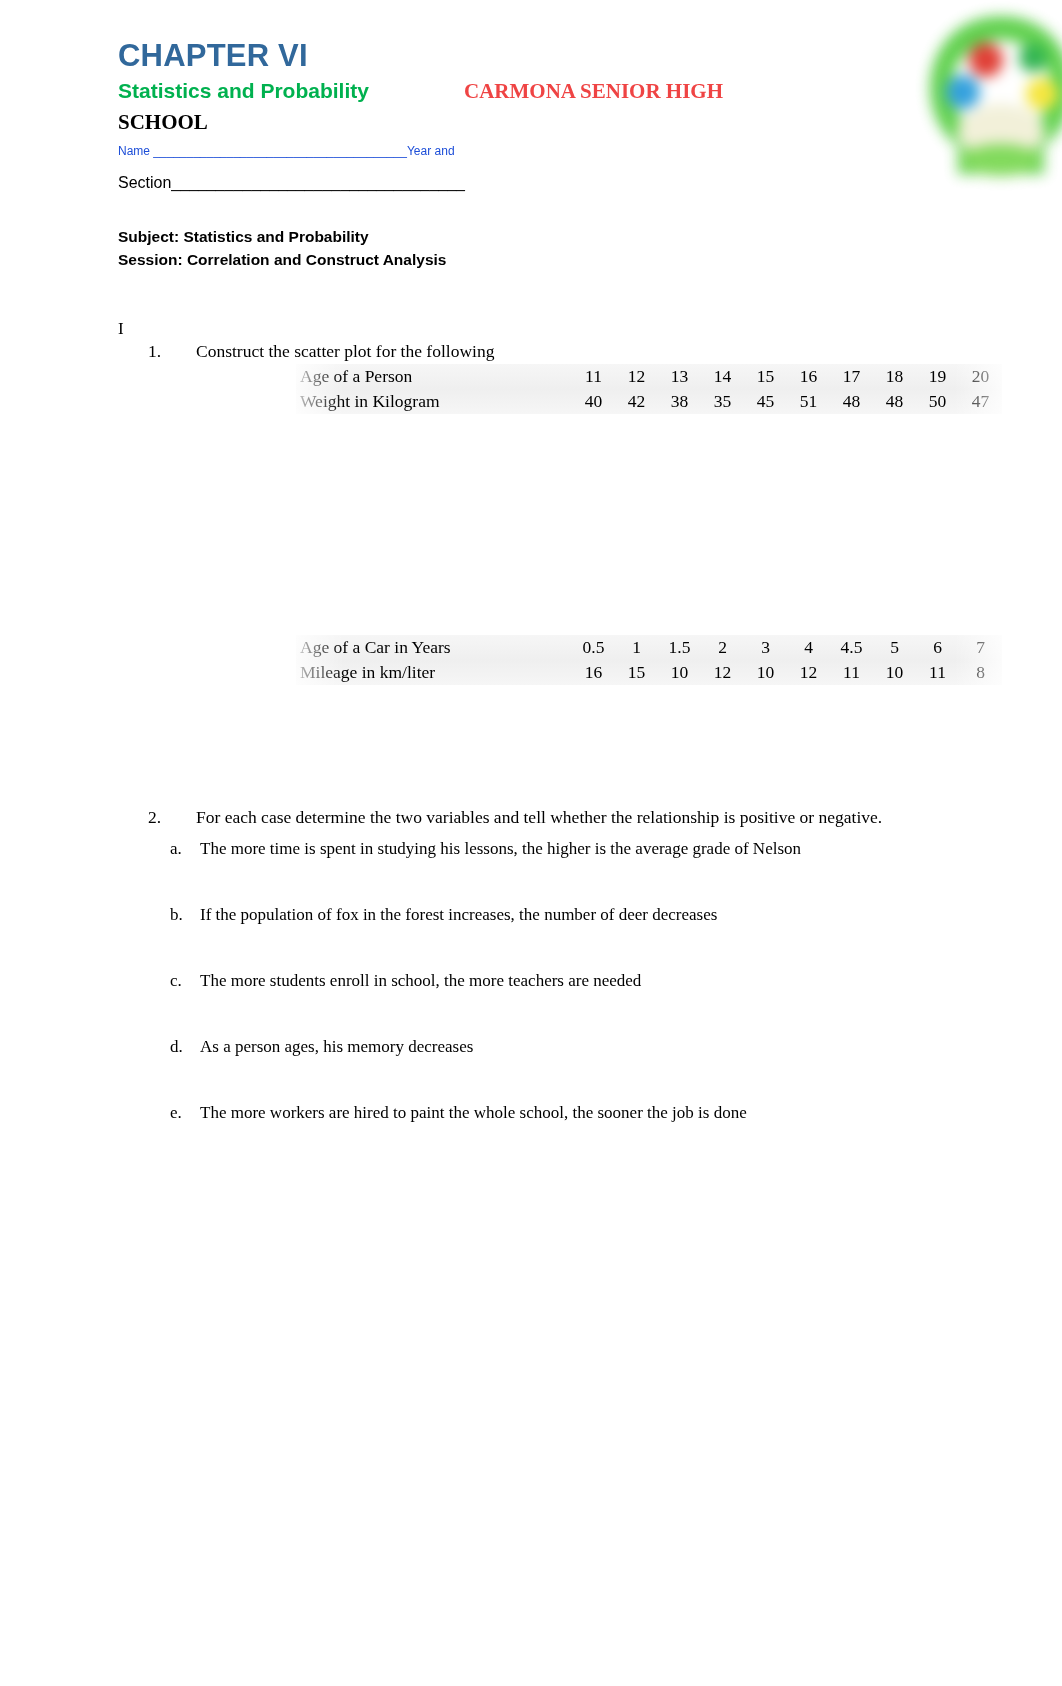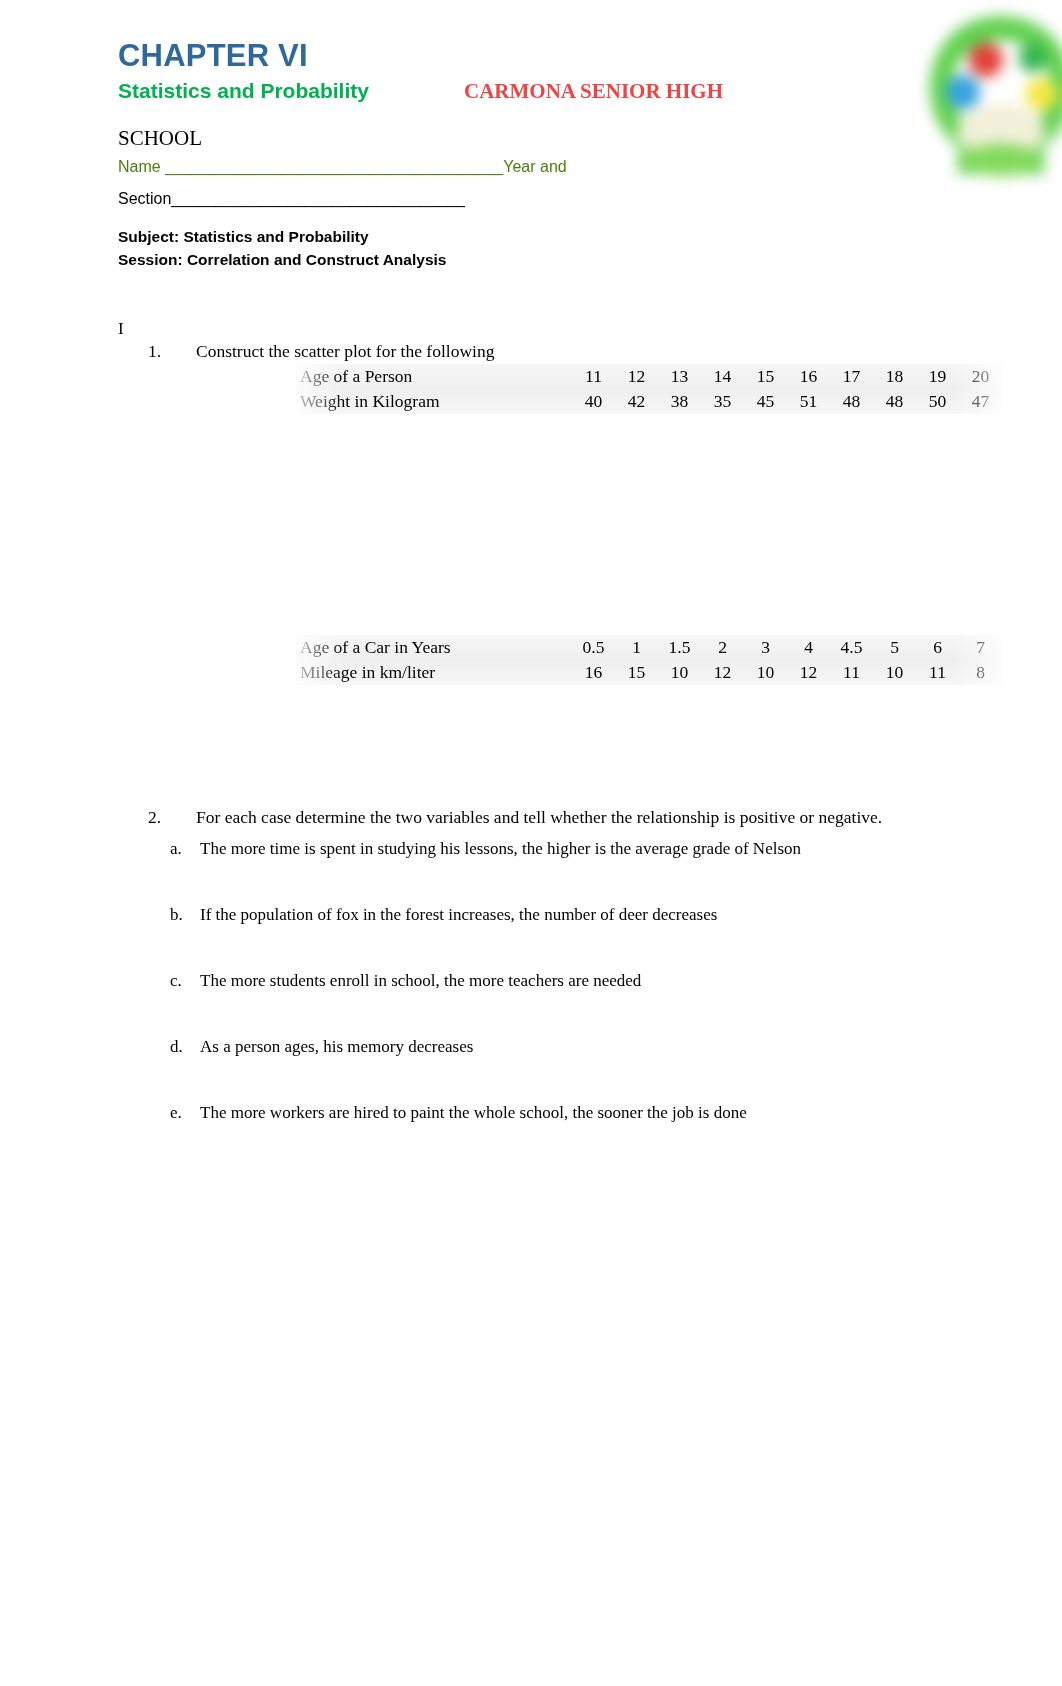--- a/index.html
+++ b/index.html
@@ -62,31 +62,31 @@
     top: 0;
     font-family: "Liberation Serif", serif;
     font-weight: bold;
     font-size: 21px;
     line-height: 26px;
     color: #ef4444;
     white-space: nowrap;
   }
   .school-name-2 {
     font-family: "Liberation Serif", serif;
-    font-weight: normal;
+    font-weight: bold;
     font-size: 21px;
     line-height: 27px;
     color: #000000;
-    margin-top: 17px;
+    margin-top: 1px;
   }
   .name-line {
     font-family: "Liberation Sans", sans-serif;
-    font-size: 16px;
+    font-size: 12px;
     line-height: 30px;
-    color: #4d7c0f;
+    color: #1d4ed8;
     white-space: nowrap;
   }
   .section-line {
     font-family: "Liberation Sans", sans-serif;
     font-size: 16px;
     line-height: 30px;
     color: #000000;
     margin-top: 2px;
     white-space: nowrap;
   }

